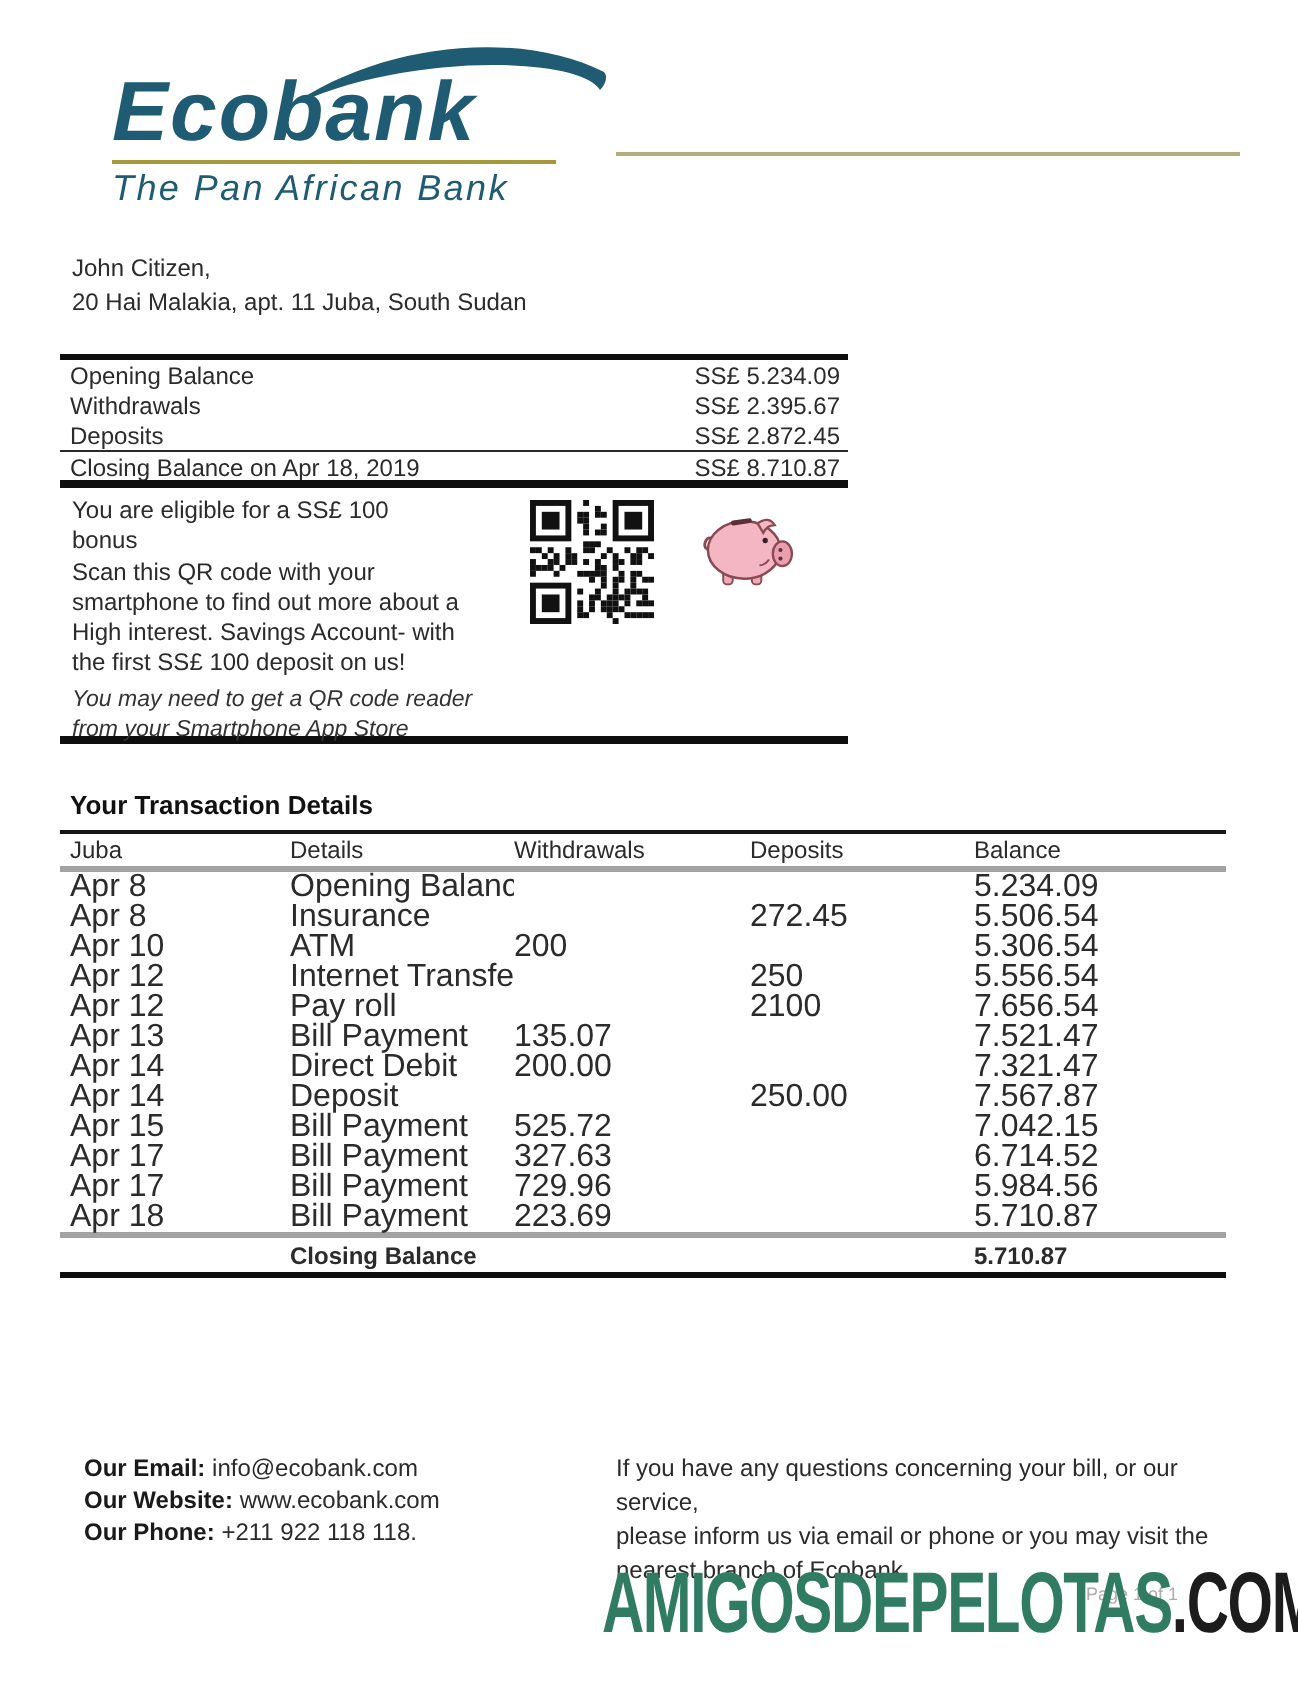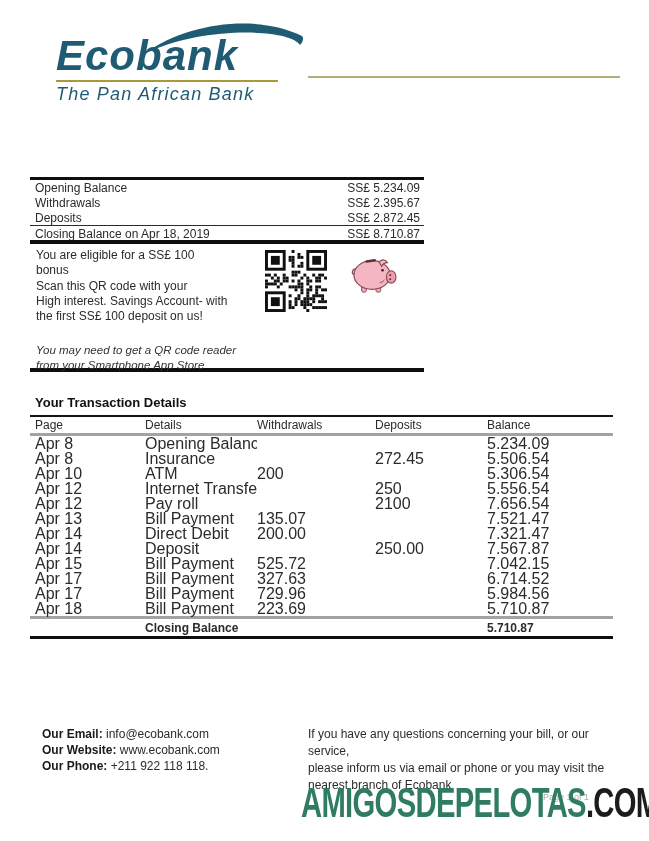--- a/index.html
+++ b/index.html
@@ -56,20 +56,24 @@
 <div class="page">
 
   <svg class="logo-swoosh" viewBox="0 0 168 44">
     <path d="M4,40 C48,8 118,0 162,22 C164,24 163,28 160,31 C150,14 60,12 4,40 Z" fill="#1f5b73"></path>
   </svg>
   <div class="logo-text">Ecobank</div>
   <div class="logo-rule"></div>
   <div class="tagline">The Pan African Bank</div>
   <div class="top-rule"></div>
 
+  <div class="address">
+    <div>John Citizen,</div>
+    <div>20 Hai Malakia, apt. 11 Juba, South Sudan</div>
+  </div>
 
   <div class="summary">
     <div class="srow">
       <span>Opening Balance</span>
       <span>SS£ 5.234.09</span>
     </div>
     <div class="srow">
       <span>Withdrawals</span>
       <span>SS£ 2.395.67</span>
     </div>
@@ -83,20 +87,21 @@
     </div>
   </div>
 
   <div class="promo">
     <div class="promo-title">
       <div>You are eligible for a SS£ 100</div>
       <div>bonus</div>
     </div>
     <div class="promo-body">
       <div>Scan this QR code with your</div>
+      <div>smartphone to find out more about a</div>
       <div>High interest. Savings Account- with</div>
       <div>the first  SS£ 100 deposit on us!</div>
     </div>
     <div class="promo-note">
       <div>You may need to get a QR code reader</div>
       <div>from your Smartphone App Store</div>
     </div>
     <svg class="qr" id="qr-svg" viewBox="0 0 63 63">
         <rect x="0" y="0" width="21" height="21" fill="#111"></rect>
         <rect x="3" y="3" width="15" height="15" fill="#fff"></rect>
@@ -239,21 +244,21 @@
 
       <circle cx="34" cy="17" r="1.4" fill="#3a2026"></circle>
 
       <path d="M36,27 q-2,3 -5,3" fill="none" stroke="#8a4a55" stroke-width="1"></path>
     </svg>
   </div>
 
   <div class="txn-heading">Your Transaction Details</div>
   <div class="txn">
     <div class="thead">
-      <div class="tcell c0">Page</div>
+      <div class="tcell c0">Juba</div>
       <div class="tcell c1">Details</div>
       <div class="tcell c2">Withdrawals</div>
       <div class="tcell c3">Deposits</div>
       <div class="tcell c4">Balance</div>
     </div>
     <div id="txn-body">
         <div class="trow">
           <div class="tcell c0">Apr 8</div>
           <div class="tcell c1">Opening Balance</div>
           <div class="tcell c2"></div>

